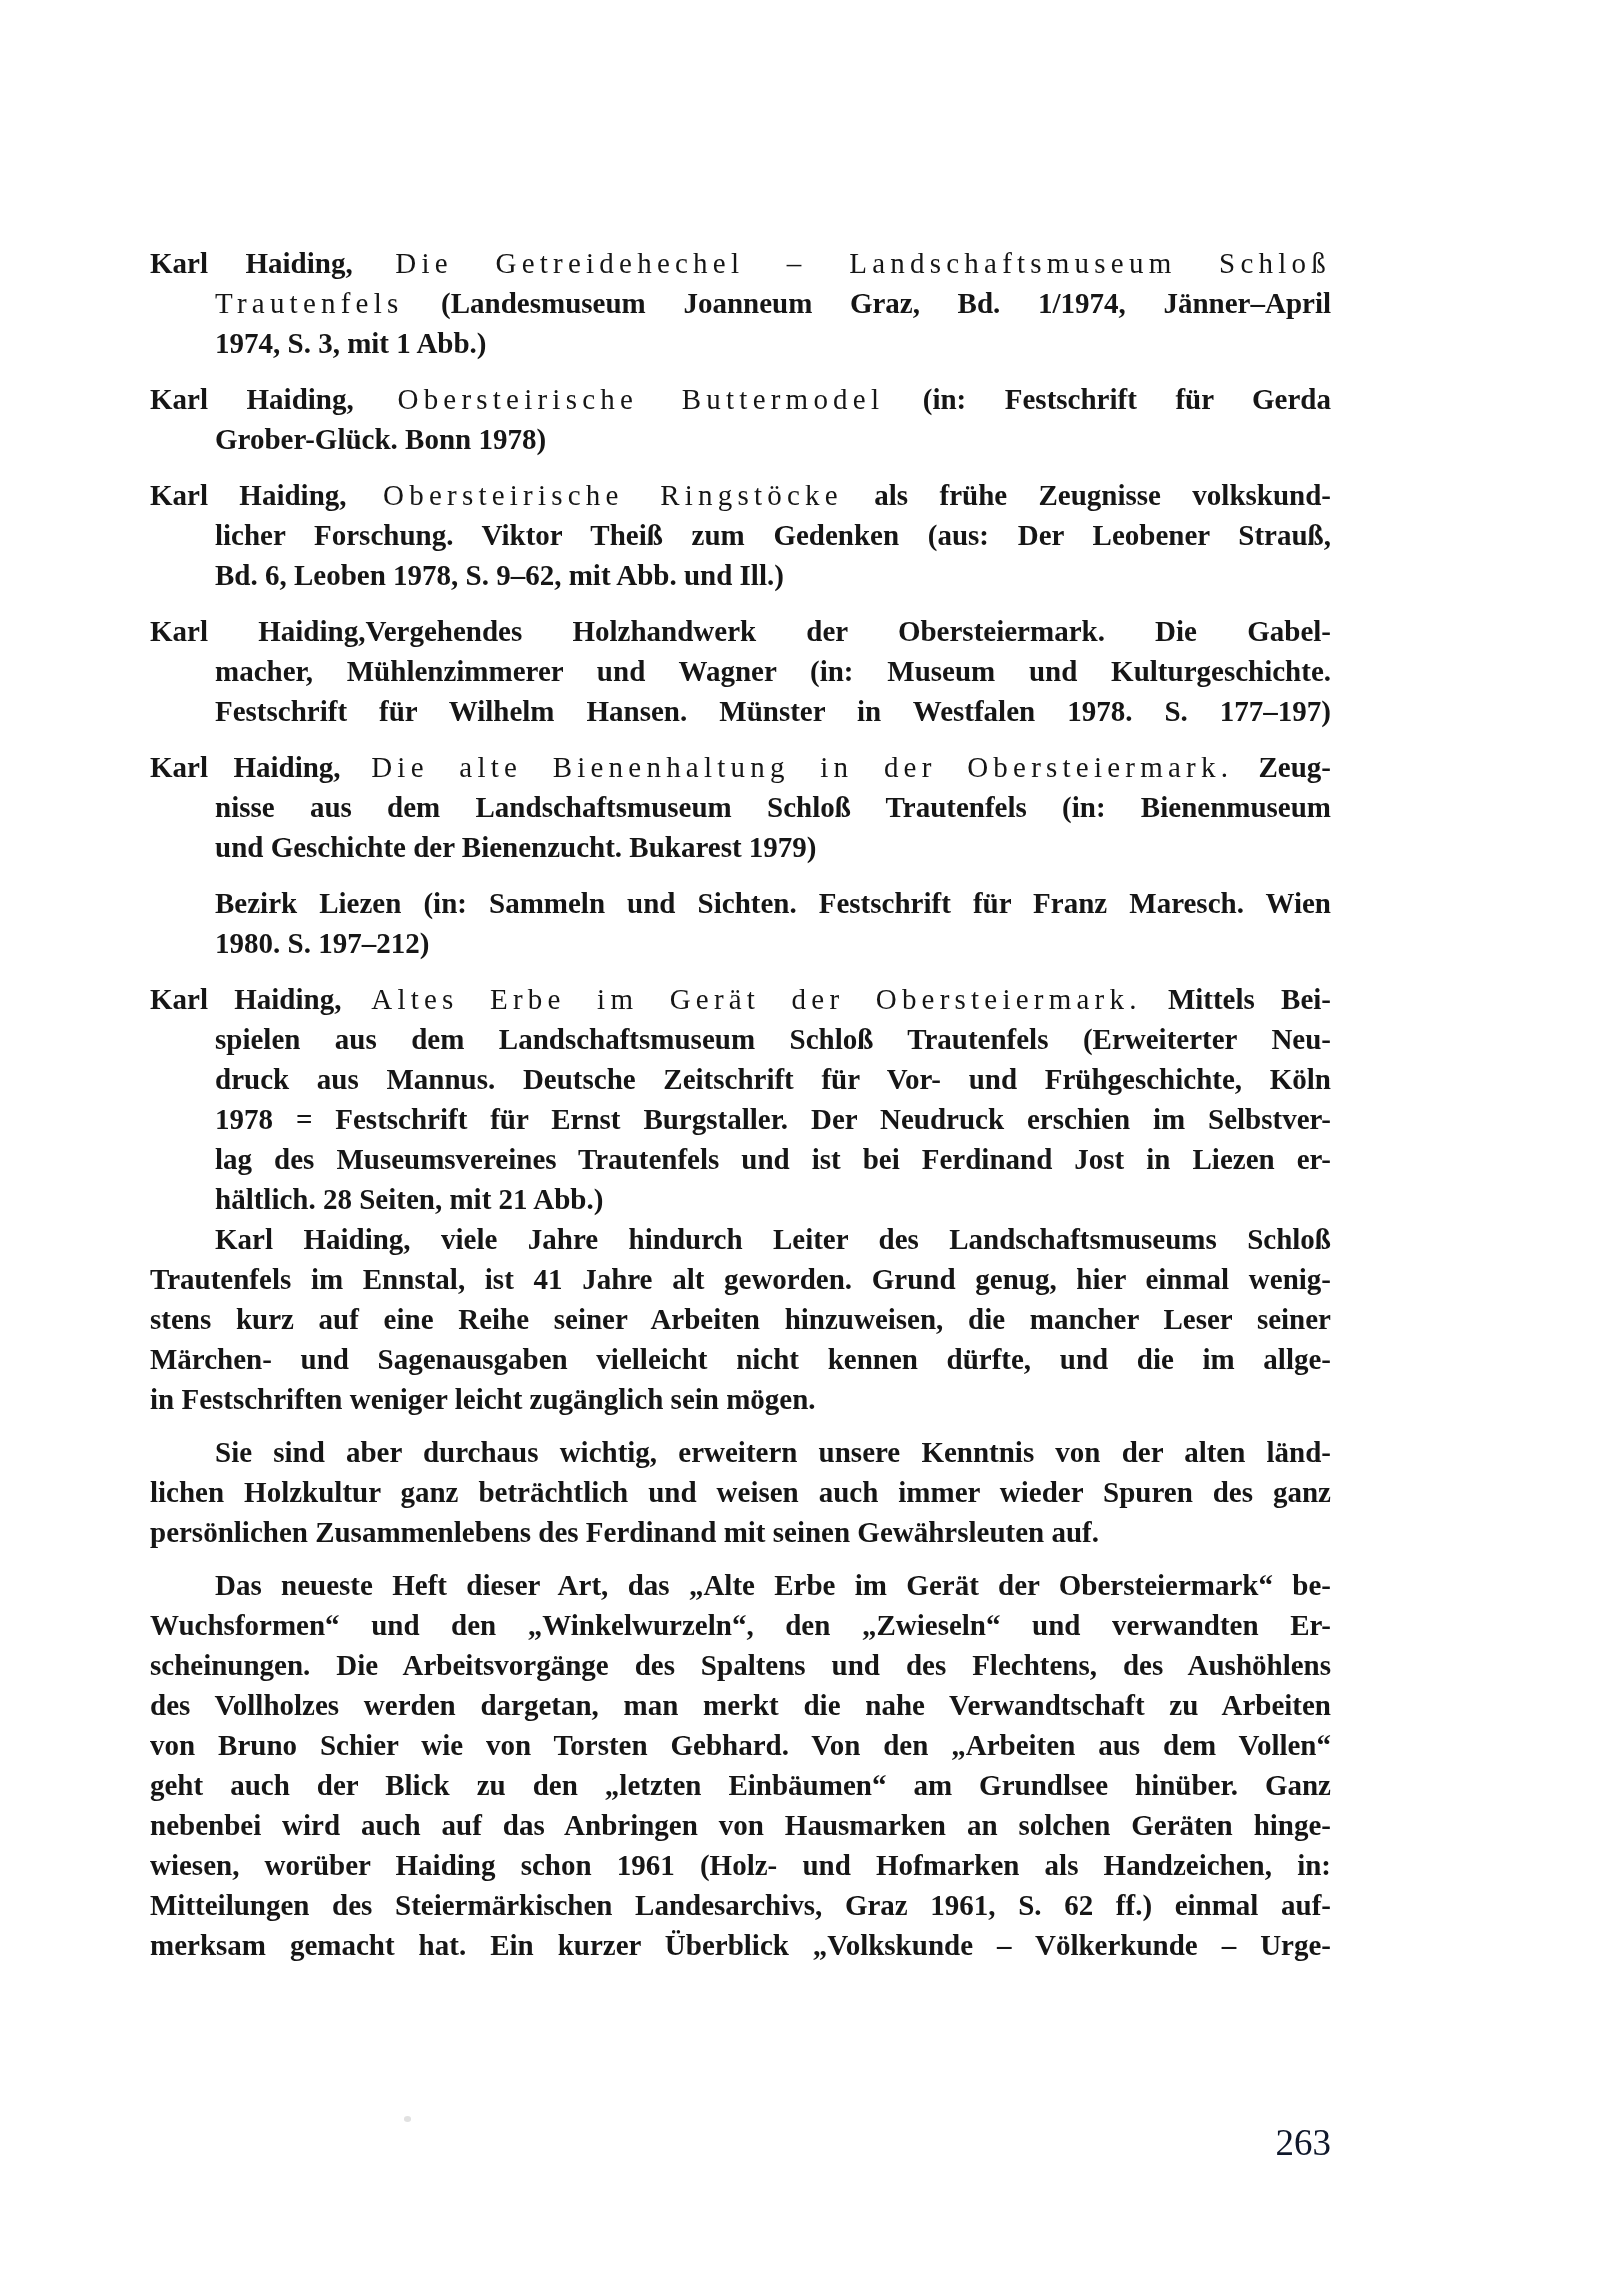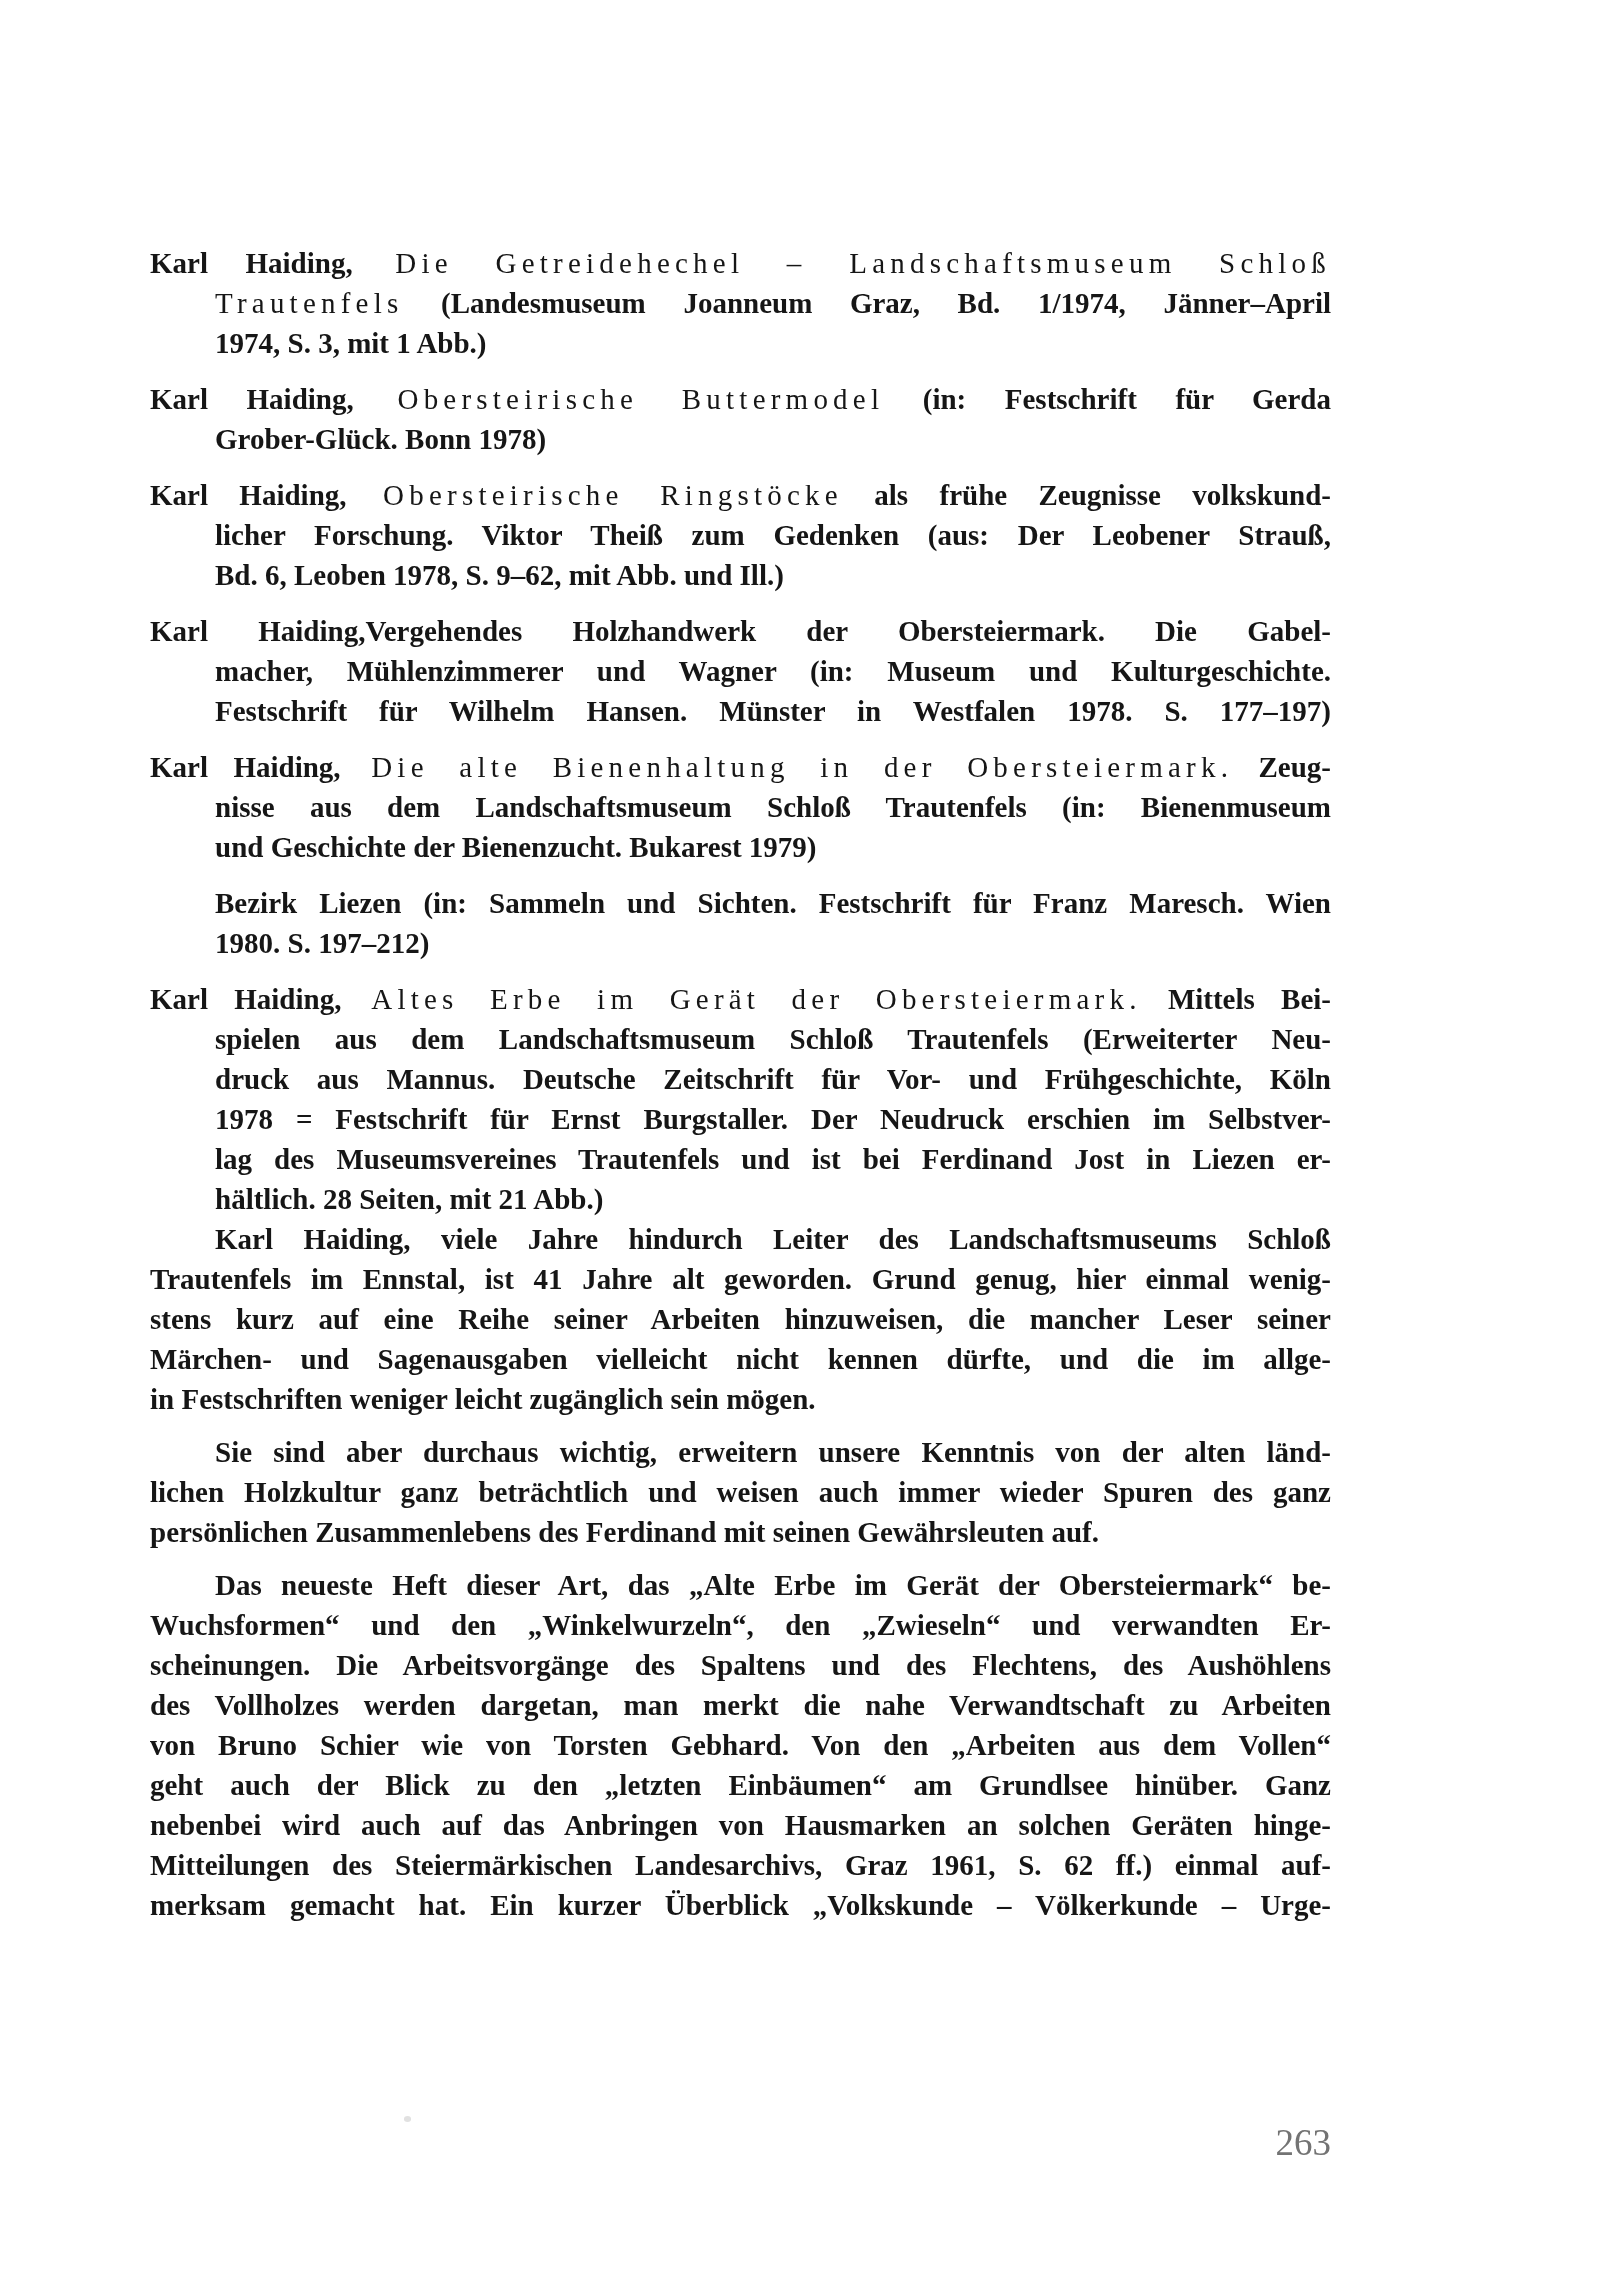--- a/index.html
+++ b/index.html
@@ -48,21 +48,21 @@
   .seg-s { letter-spacing: 0.18em; }
 
   .page-number {
     position: absolute;
     left: 150px;
     top: 2122px;
     width: 1181px;
     text-align: right;
     font-size: 37px;
     line-height: 42px;
-    color: #737373;
+    color: #0f172a;
   }
   .scan-speck {
     position: absolute;
     left: 404px;
     top: 2116px;
     width: 7.3px;
     height: 5.7px;
     background: #c9c9c9;
     border-radius: 50%;
     opacity: 0.55;
@@ -122,20 +122,21 @@
         <div class="line noj" style=""><span class="seg-n">persönlichen Zusammenlebens des Ferdinand mit seinen Gewährsleuten auf.</span></div>
       </div>
       <div class="block paragraph">
         <div class="line first" style=""><span class="seg-n">Das neueste Heft dieser Art, das „Alte Erbe im Gerät der Obersteiermark“ be-</span></div>
         <div class="line" style=""><span class="seg-n">Wuchsformen“ und den „Winkelwurzeln“, den „Zwieseln“ und verwandten Er-</span></div>
         <div class="line" style=""><span class="seg-n">scheinungen. Die Arbeitsvorgänge des Spaltens und des Flechtens, des Aushöhlens</span></div>
         <div class="line" style=""><span class="seg-n">des Vollholzes werden dargetan, man merkt die nahe Verwandtschaft zu Arbeiten</span></div>
         <div class="line" style=""><span class="seg-n">von Bruno Schier wie von Torsten Gebhard. Von den „Arbeiten aus dem Vollen“</span></div>
         <div class="line" style=""><span class="seg-n">geht auch der Blick zu den „letzten Einbäumen“ am Grundlsee hinüber. Ganz</span></div>
         <div class="line" style=""><span class="seg-n">nebenbei wird auch auf das Anbringen von Hausmarken an solchen Geräten hinge-</span></div>
+        <div class="line" style=""><span class="seg-n">wiesen, worüber Haiding schon 1961 (Holz- und Hofmarken als Handzeichen, in:</span></div>
         <div class="line" style=""><span class="seg-n">Mitteilungen des Steiermärkischen Landesarchivs, Graz 1961, S. 62 ff.) einmal auf-</span></div>
         <div class="line" style=""><span class="seg-n">merksam gemacht hat. Ein kurzer Überblick „Volkskunde – Völkerkunde – Urge-</span></div>
       </div>
     </div>
   <div class="scan-speck"></div>
   <div class="page-number">263</div>
 </div>
 
 
 </body></html>

